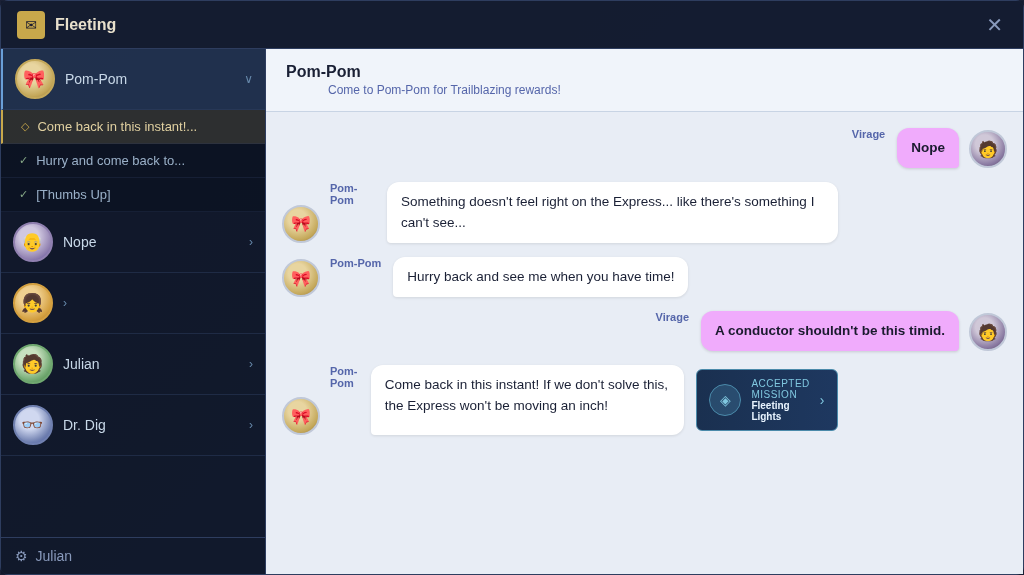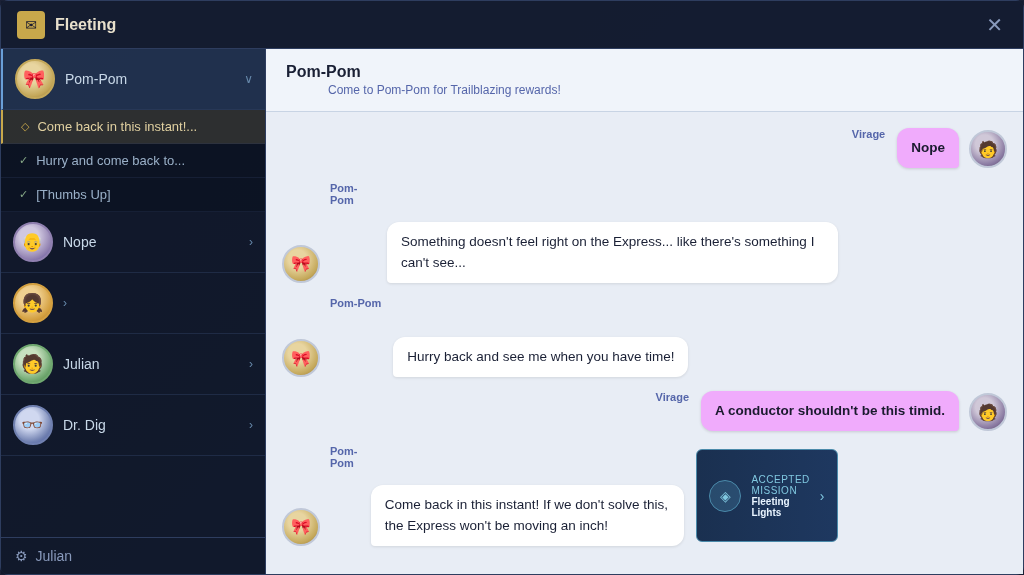--- a/index.html
+++ b/index.html
@@ -335,21 +335,20 @@
       border-radius: 12px;
       font-size: 13.5px;
       line-height: 1.5;
     }
 
     .bubble-incoming {
       background: #ffffff;
       color: #1a2035;
       border-bottom-left-radius: 4px;
       box-shadow: 0 1px 3px rgba(0,0,0,0.1);
-      margin-top: 40px;
     }
 
     .bubble-outgoing {
       background: #f0abfc;
       color: #1a1a2e;
       border-bottom-right-radius: 4px;
       font-weight: 700;
       box-shadow: 0 1px 3px rgba(0,0,0,0.15);
     }
 

